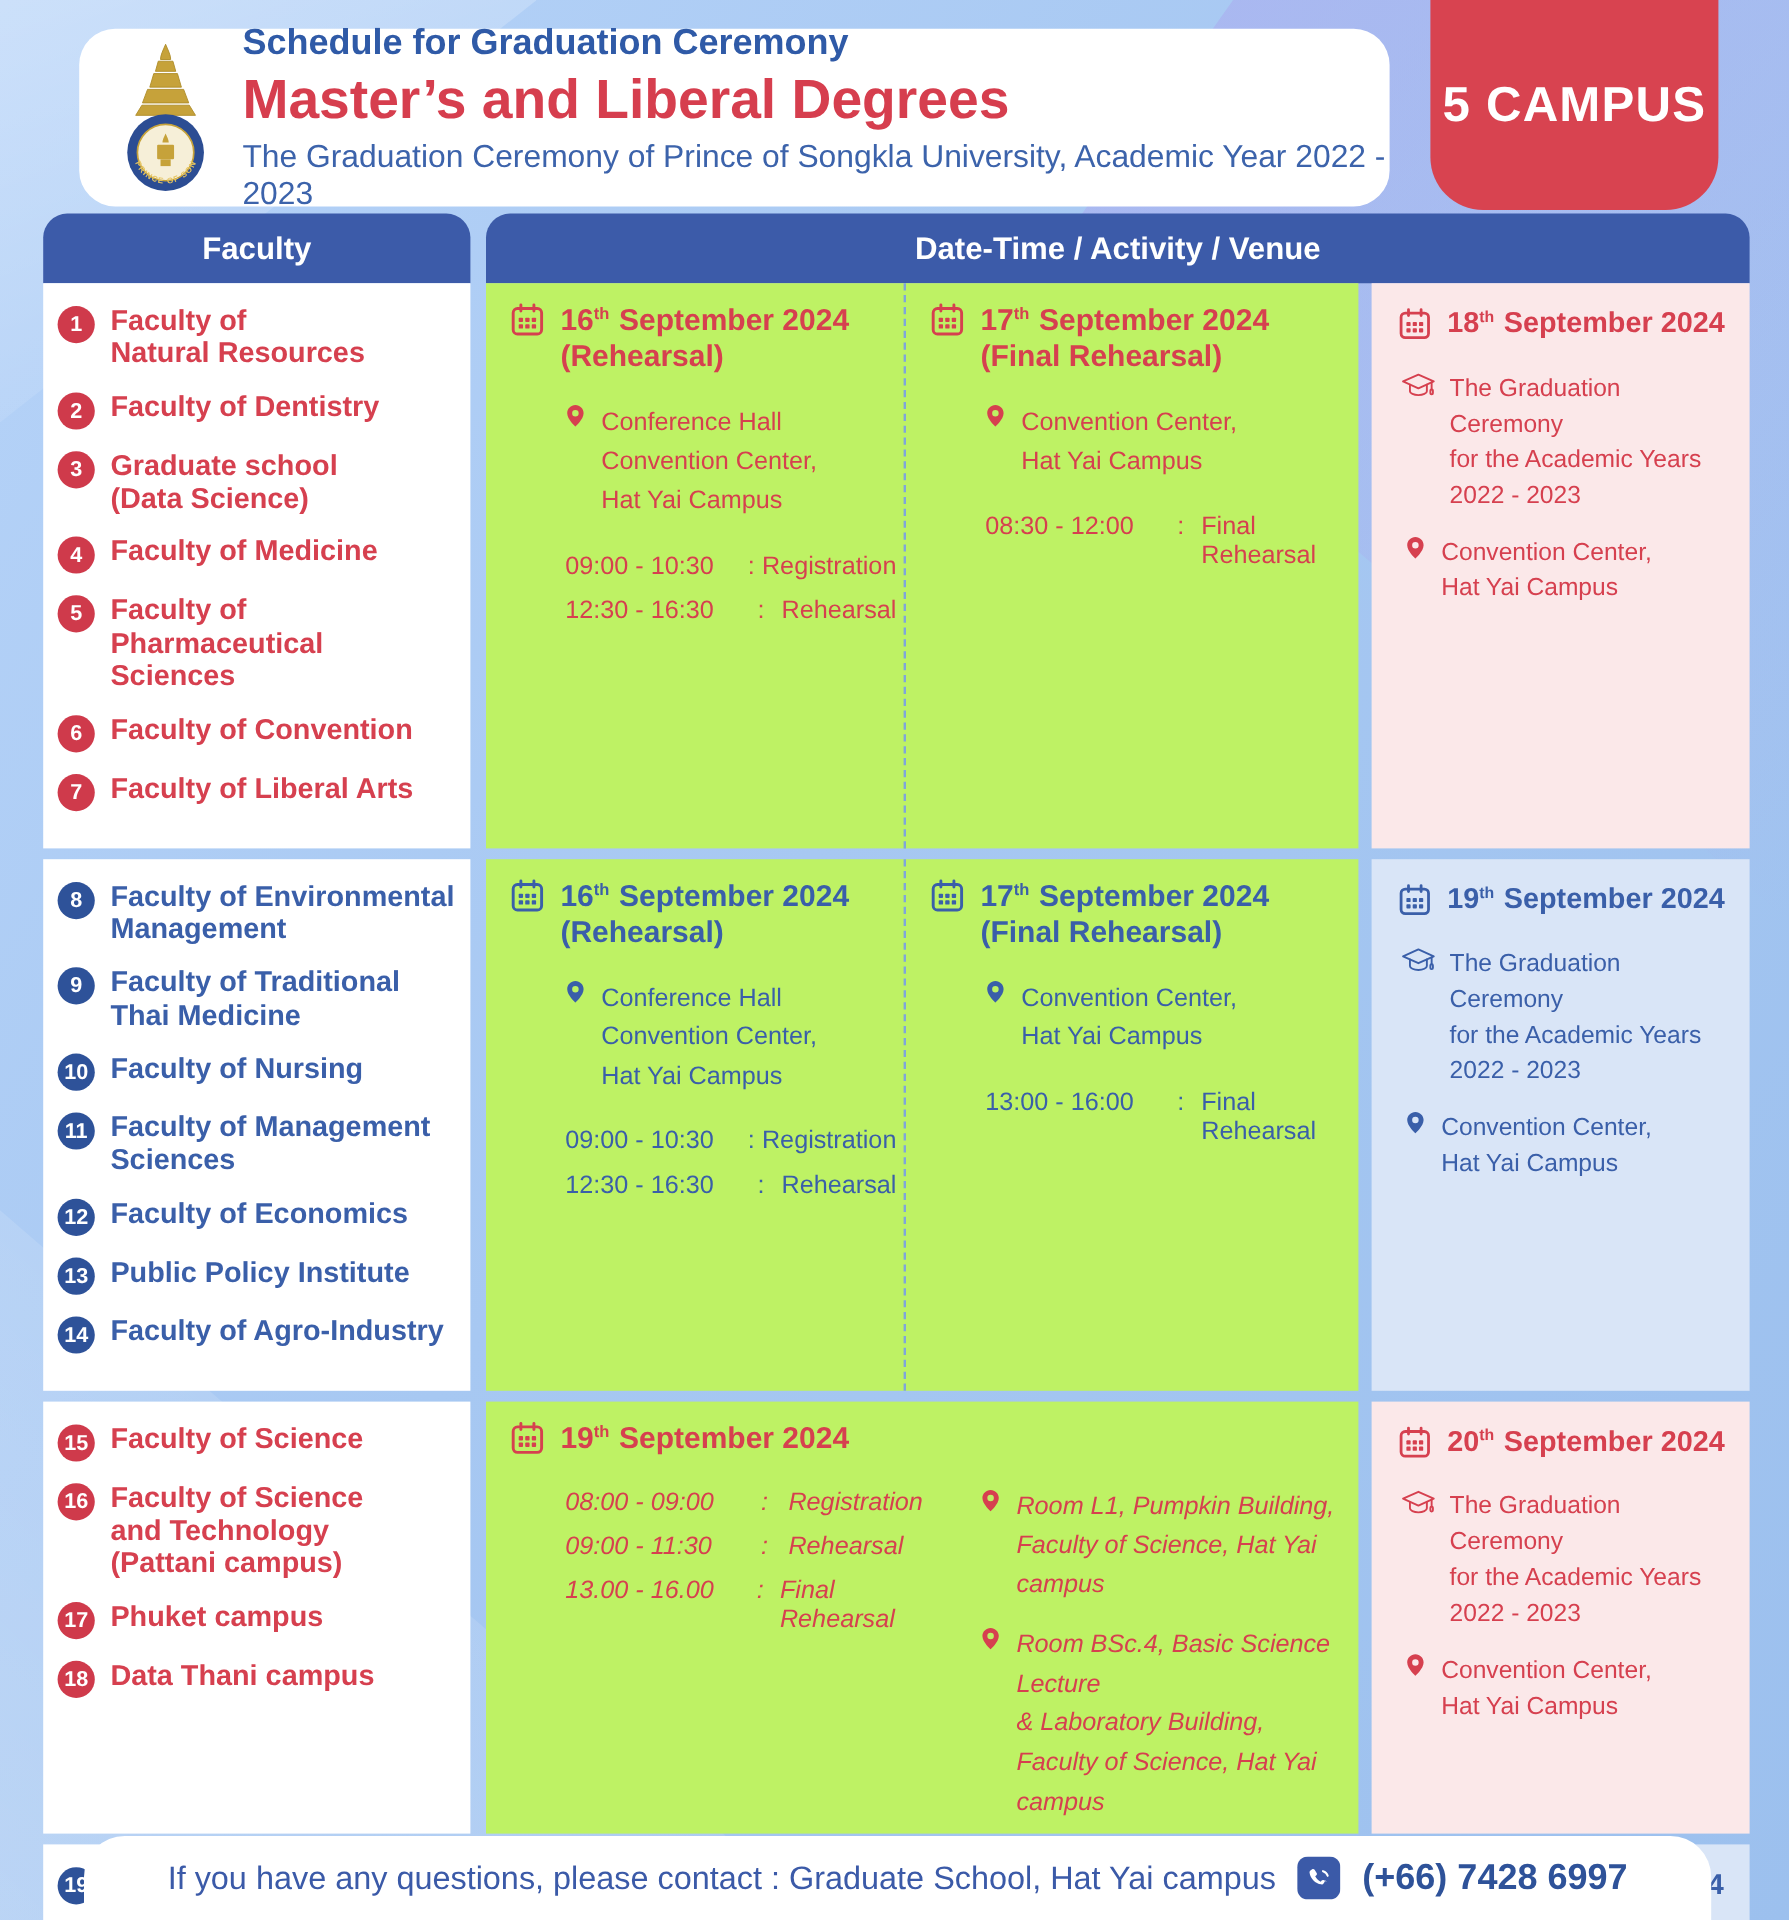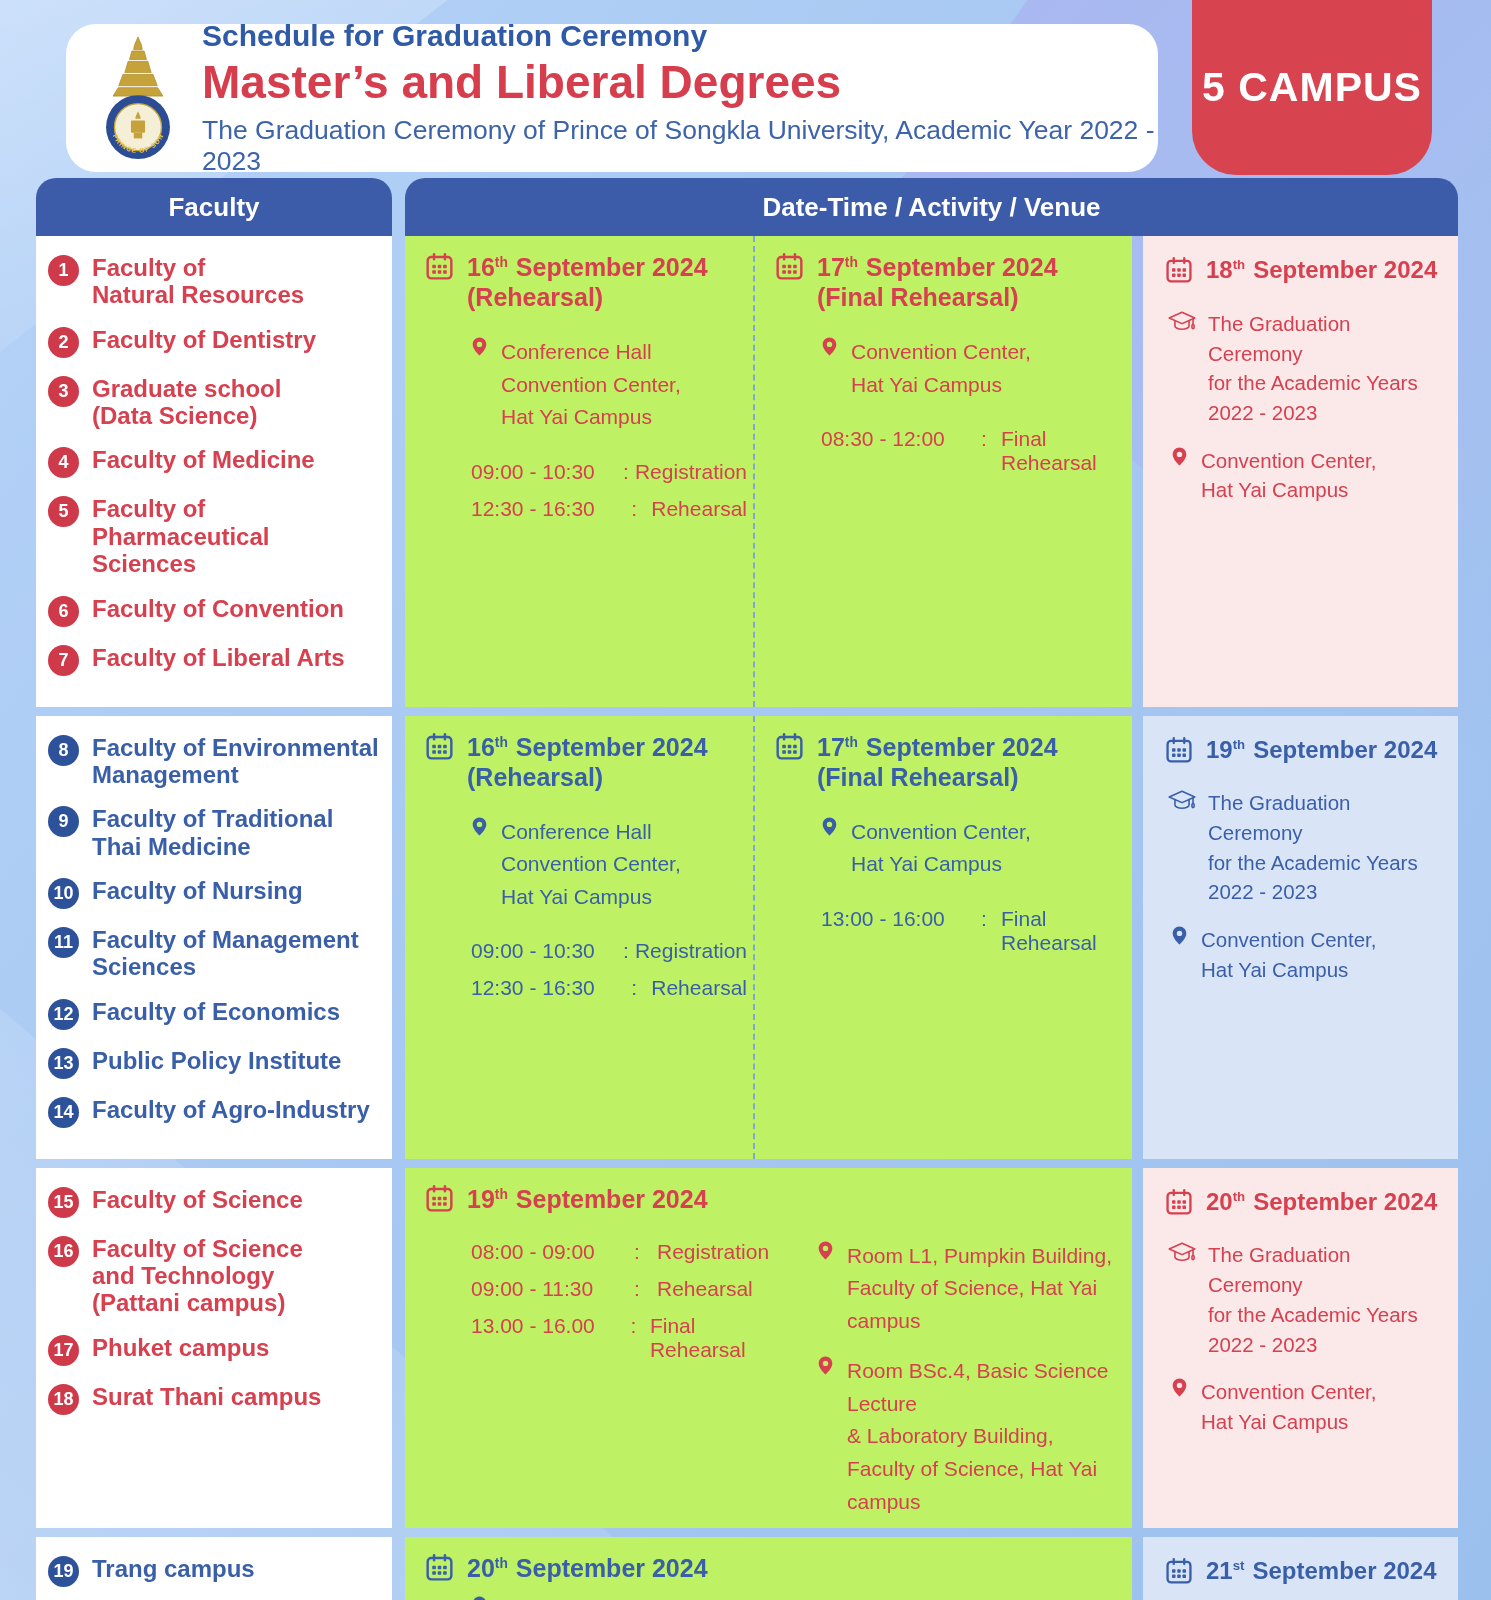--- a/index.html
+++ b/index.html
@@ -54,21 +54,21 @@
   .sdate{font-weight:700;font-size:25px;line-height:1.2;}
   .sdate sup{font-size:0.55em;vertical-align:super;line-height:0;}
   .sdate .rest{margin-left:8px;}
   .slabel{font-weight:700;font-size:25px;line-height:1.2;}
   .venue{display:flex;gap:11px;margin:24px 0 0 44px;}
   .vtext{font-size:21px;line-height:1.55;white-space:pre-line;}
   .times{margin:26px 0 0 46px;font-size:21px;}
   .trow{display:flex;margin-bottom:13px;}
   .trow .t{min-width:146px;}
   .trow .c{width:40px;text-align:center;}
-  .cols{display:flex;}
+  .cols{display:flex;font-style:italic;}
   .cols .times{flex:0 0 300px;}
   .cols .venue{margin-top:26px;}
   .venue + .venue{margin-top:18px;}
   .rcell{background:var(--panel);color:var(--c);padding:20px 12px 24px 22px;box-sizing:border-box;}
   .rcell .shead{align-items:center;}
   .rcell .sdate{font-size:24px;}
   .rnote{display:flex;gap:11px;margin:24px 0 0 2px;}
   .rnote .ntext{font-size:20.5px;line-height:1.45;white-space:pre-line;}
   .rcell .venue{margin:18px 0 0 4px;}
   .rcell .vtext{font-size:20.5px;line-height:1.45;}
@@ -472,21 +472,21 @@
             <span class="fname">Faculty of Science
 and Technology
 (Pattani campus)</span>
           </div>
         <div class="fitem">
             <span class="num">17</span>
             <span class="fname">Phuket campus</span>
           </div>
         <div class="fitem">
             <span class="num">18</span>
-            <span class="fname">Surat Thani campus</span>
+            <span class="fname">Data Thani campus</span>
           </div>
       </div>
       <div></div>
       <div class="mcell">
         <div class="session">
           <div class="shead">
             <span class="icon">
                 <svg viewBox="0 0 24 24" width="29" height="29">
                   <rect x="2.2" y="4.2" width="19.6" height="17.6" rx="3" fill="none" stroke="currentColor" stroke-width="2"></rect>
                   <line x1="7.5" y1="1.8" x2="7.5" y2="6" stroke="currentColor" stroke-width="2" stroke-linecap="round"></line>
@@ -649,13 +649,24 @@
                 </g>
               </svg>
             </span>
           <div class="sdate"><span>21</span><sup>st</sup><span class="rest">September 2024</span></div>
         </div>
 
       </div>
     </section>
   </div>
 
+  <div class="footer">
+    <span class="f-text">If you have any questions, please contact : Graduate School, Hat Yai campus</span>
+    <span class="icon">
+        <svg viewBox="0 0 36 36" width="36" height="36">
+          <rect width="36" height="36" rx="9" fill="#3b5aa8"></rect>
+          <path fill="#fff" d="M24.9 21.6l-2.6-1.7c-.6-.4-1.4-.3-1.9.2l-.8 1c-1.9-1-3.5-2.6-4.6-4.6l1-.8c.5-.5.6-1.3.2-1.9l-1.7-2.6c-.4-.7-1.3-.9-2-.5l-1.2.8c-.7.5-1.1 1.3-1 2.1.8 5 4.7 9 9.7 9.7.8.1 1.7-.3 2.1-1l.8-1.2c.4-.7.2-1.6-.5-2z"></path>
+          <path d="M21.5 12.3c1.9.5 3.4 2 3.9 3.9" stroke="#fff" stroke-width="1.7" fill="none" stroke-linecap="round"></path>
+        </svg>
+      </span>
+    <span class="f-phone">(+66) 7428 6997</span>
+  </div>
 </div>
 
 </body></html>

